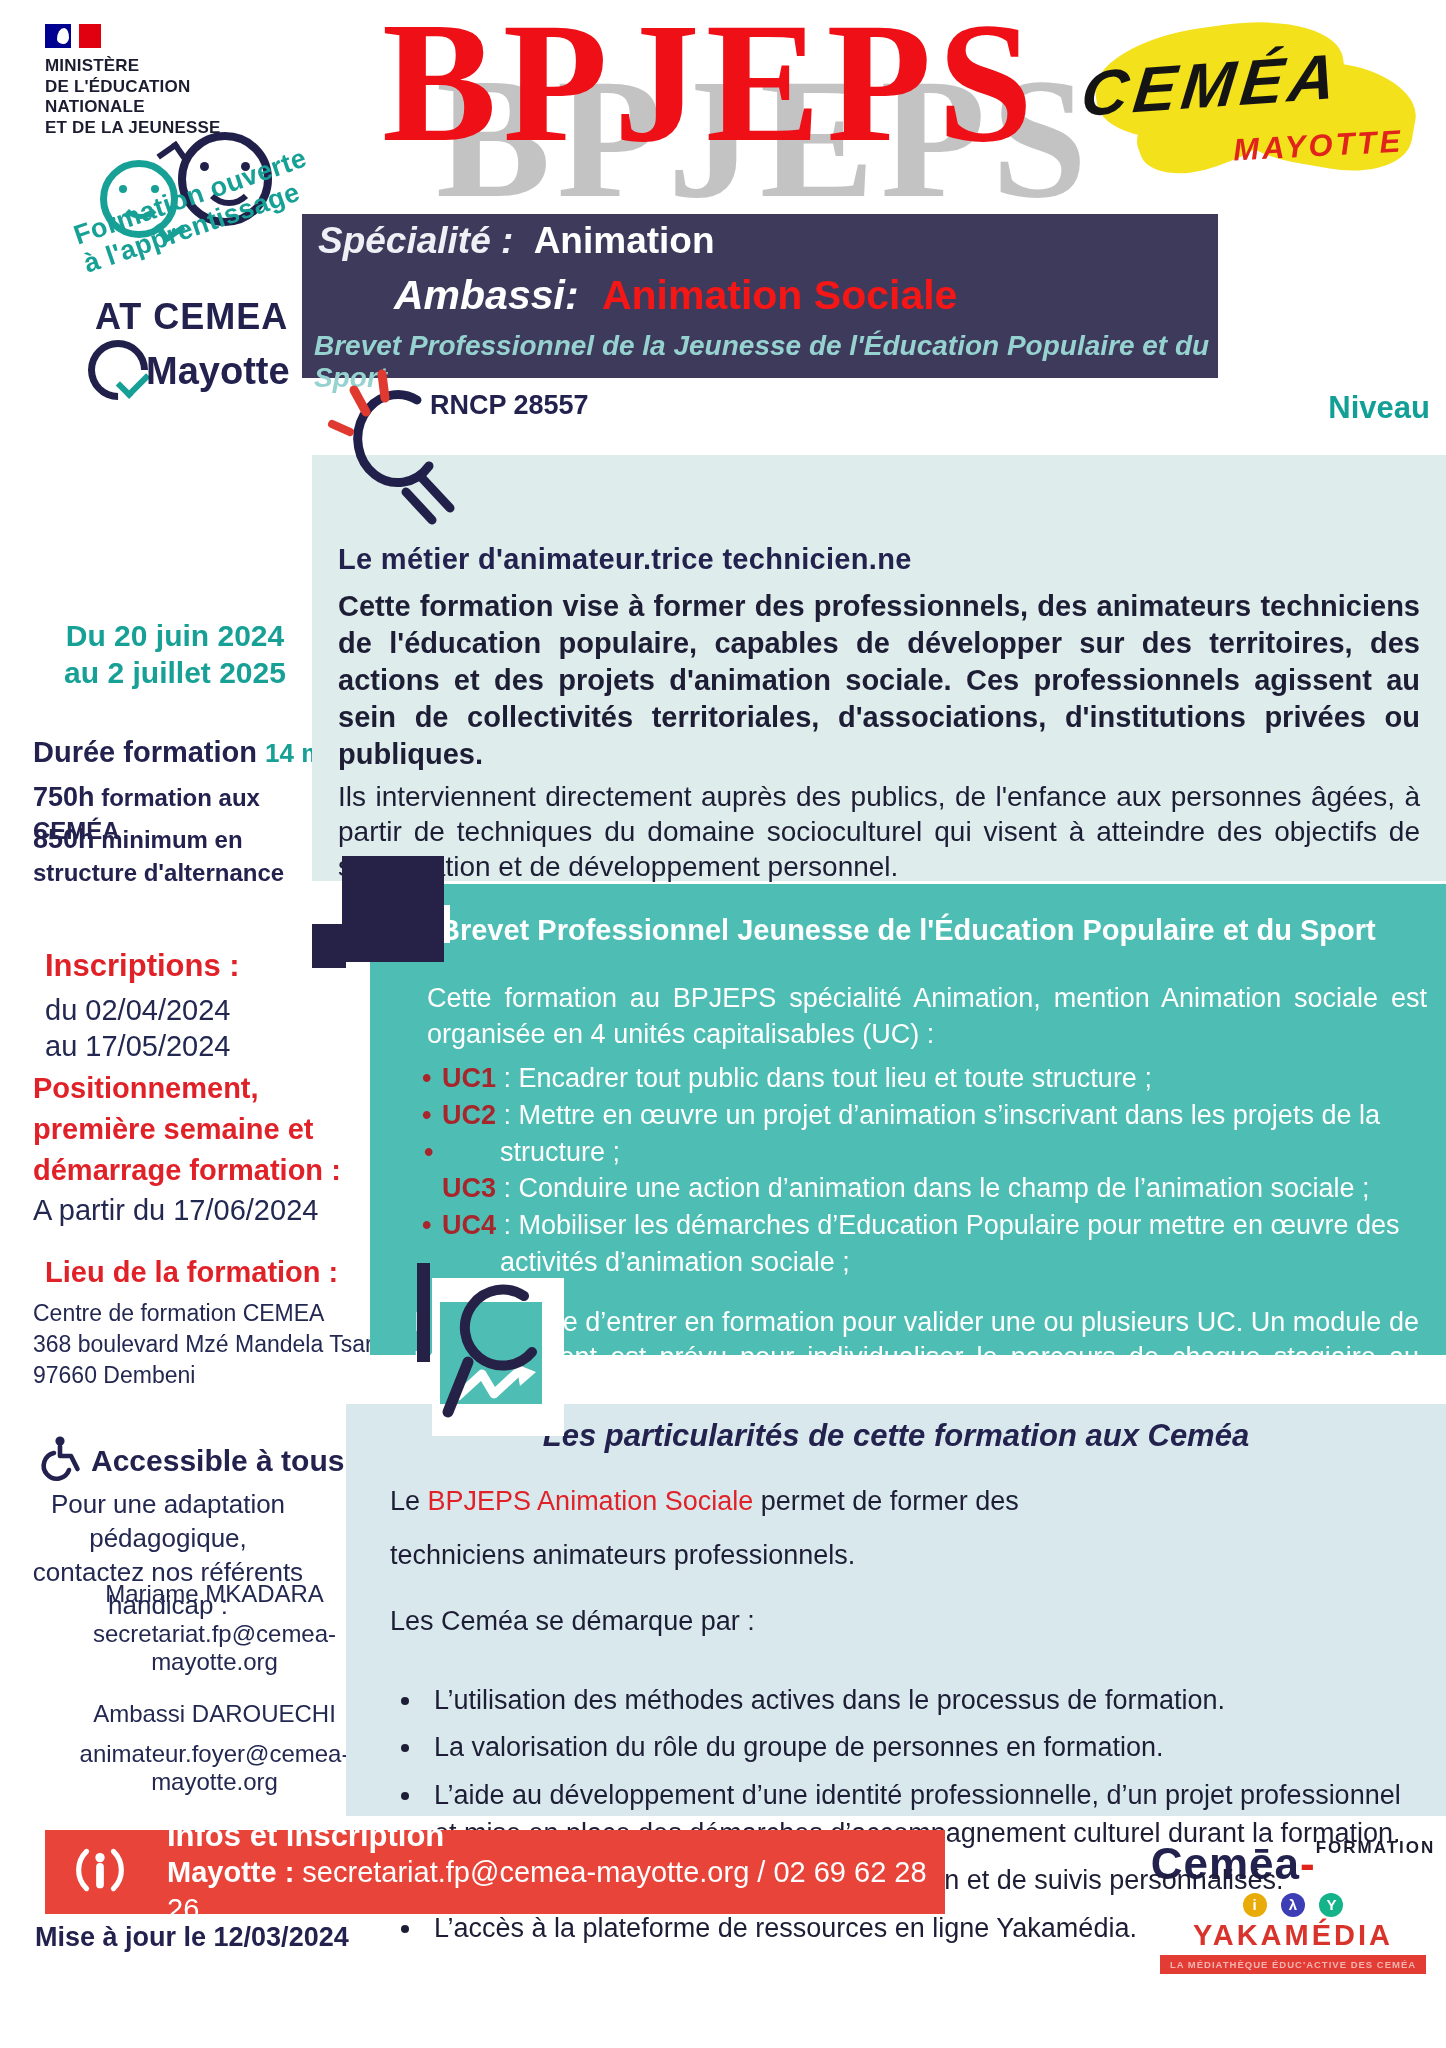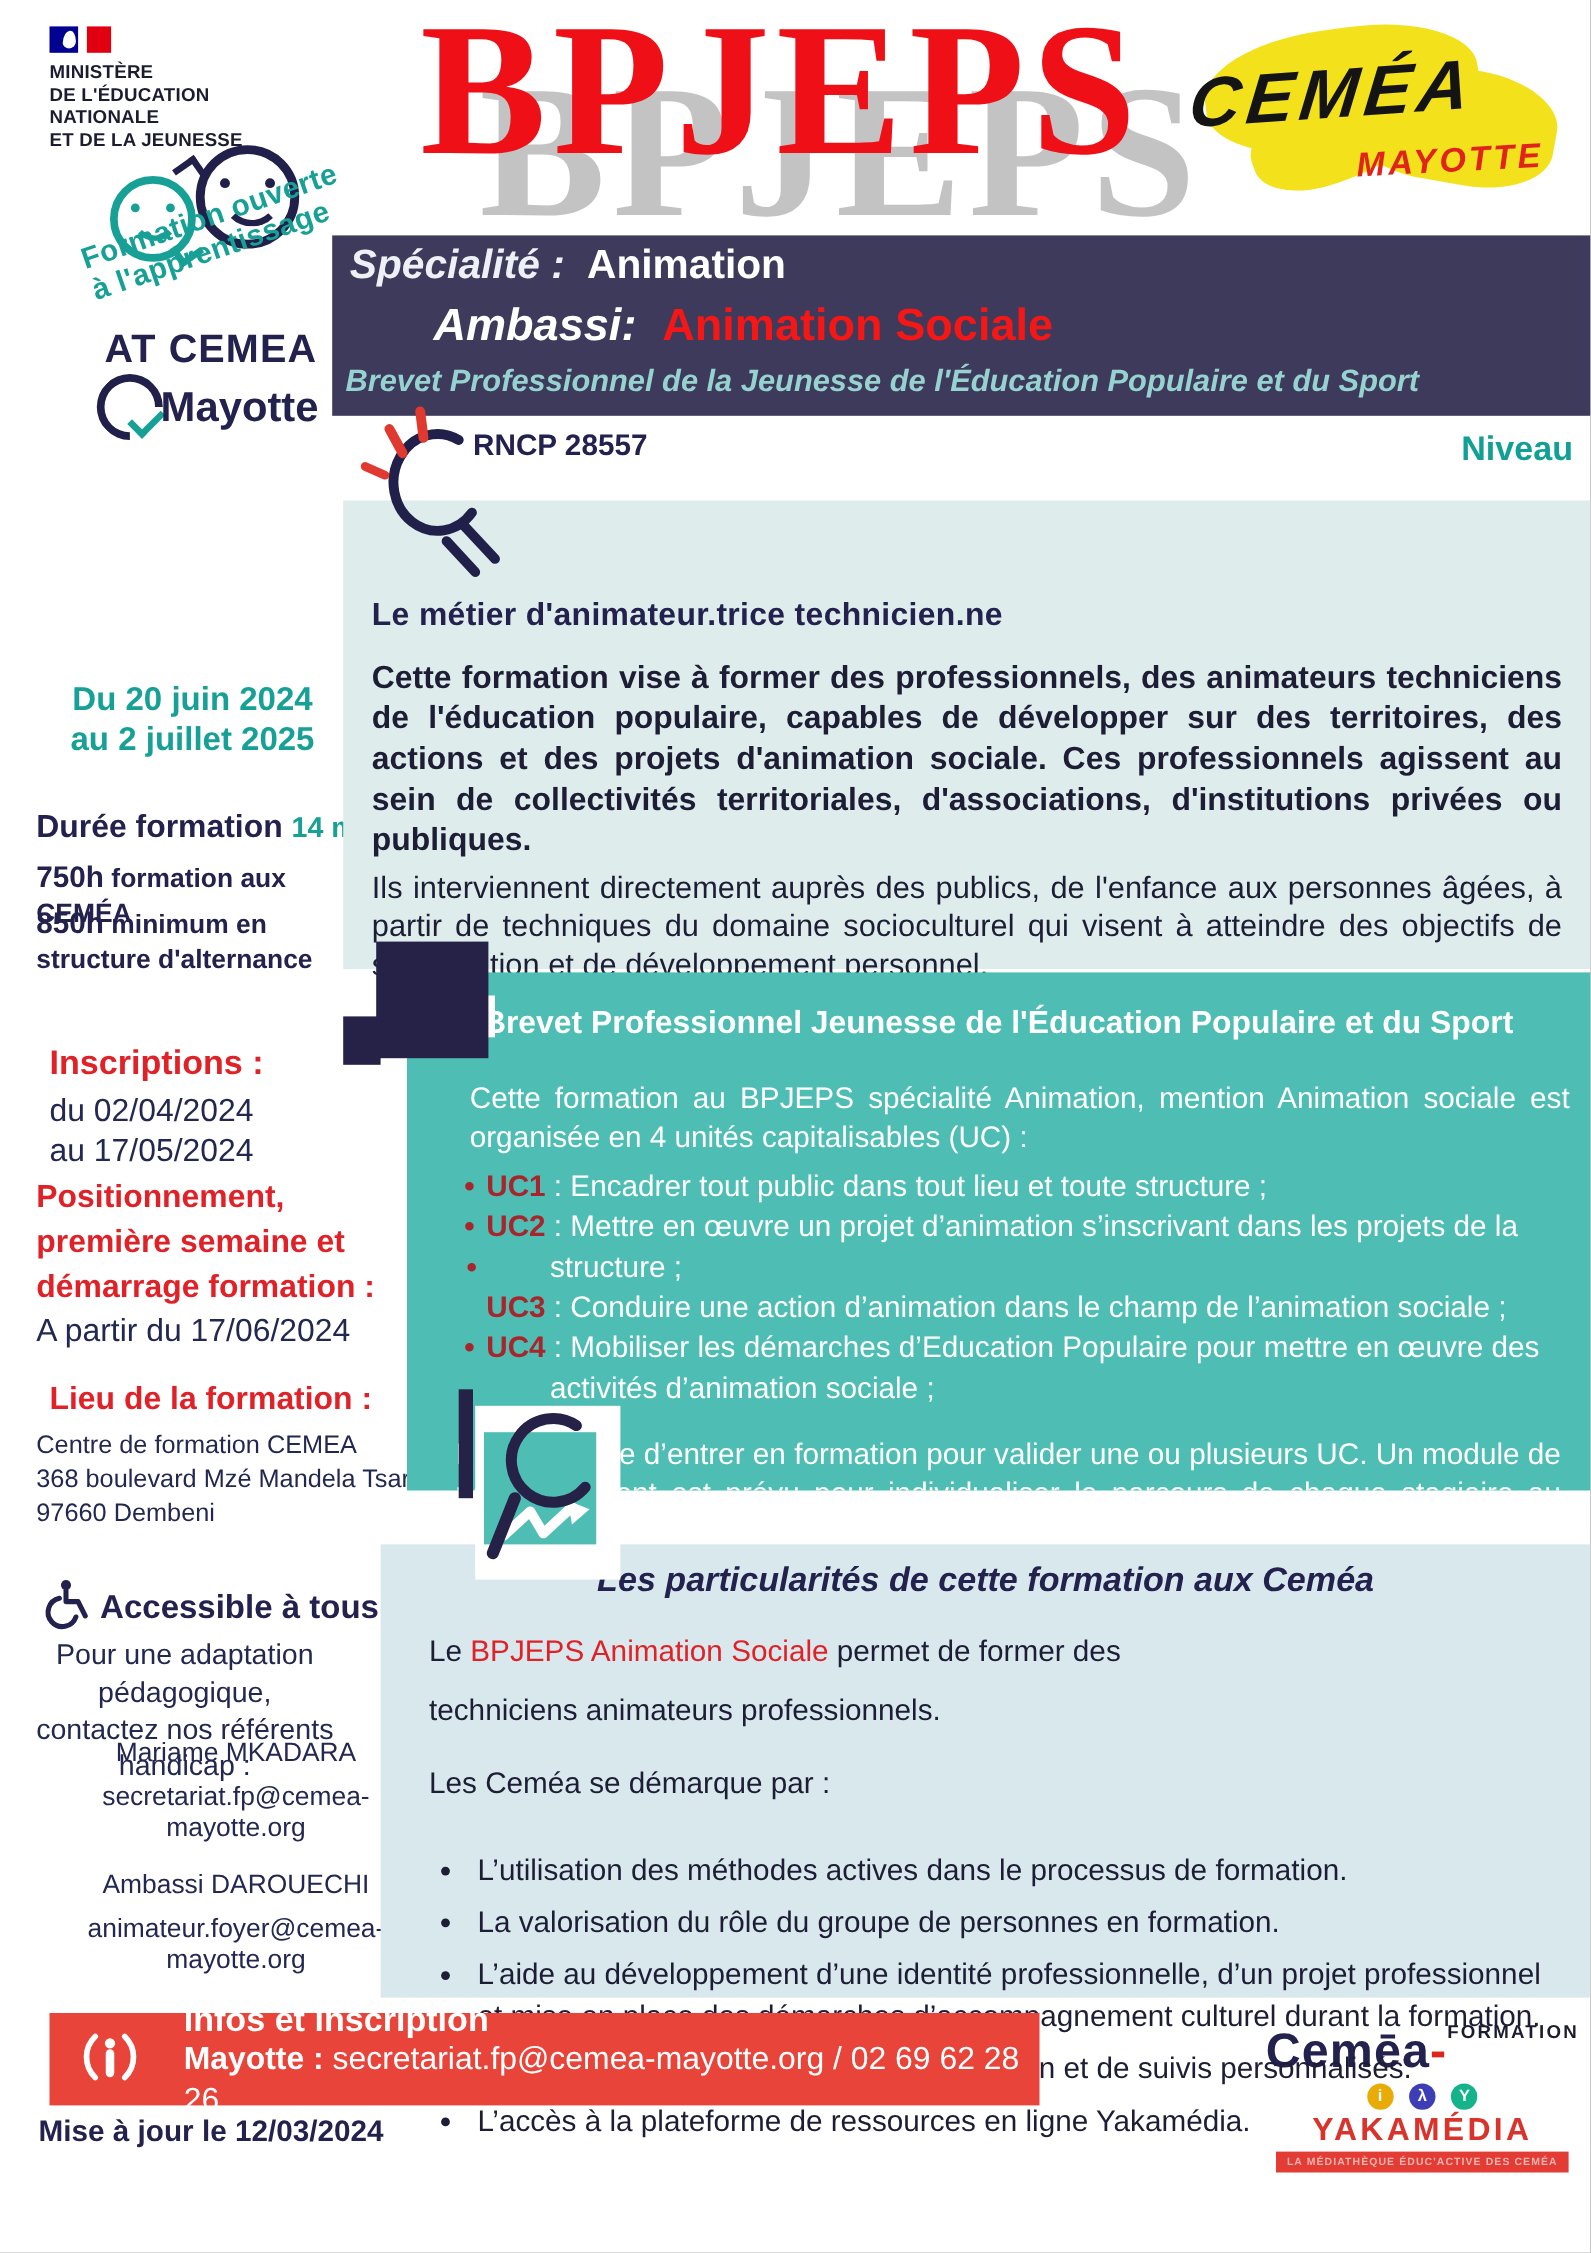--- a/index.html
+++ b/index.html
@@ -46,21 +46,21 @@
   .blob{position:absolute;background:#f3e11c;border-radius:45%;}
   .blob1{left:20px;top:20px;width:250px;height:110px;transform:rotate(-8deg);}
   .blob2{left:150px;top:55px;width:190px;height:105px;transform:rotate(10deg);border-radius:40%;}
   .blob3{left:60px;top:80px;width:150px;height:80px;transform:rotate(-20deg);}
   .cemea-name{position:absolute;left:8px;top:42px;font-size:64px;font-weight:800;font-style:italic;
               letter-spacing:5px;color:#141414;transform:skewX(-10deg) rotate(-4deg);}
   .cemea-region{position:absolute;left:158px;top:122px;font-size:31px;font-weight:800;font-style:italic;
                 letter-spacing:3px;color:#e0241b;transform:rotate(-3deg);}
 
   
-  .banner{left:302px;top:214px;width:1144px;height:164px;background:#3e3a5c;z-index:2;}
+  .banner{left:302px;top:214px;width:916px;height:164px;background:#3e3a5c;z-index:2;}
   .ban1{position:absolute;left:16px;top:6px;font-size:37px;}
   .ban1 .lab{font-style:italic;font-weight:700;color:#edf1f6;}
   .ban1 .val{font-weight:800;color:#ffffff;margin-left:10px;}
   .ban2{position:absolute;left:92px;top:58px;font-size:41px;}
   .ban2 .lab{font-style:italic;font-weight:800;color:#ffffff;}
   .ban2 .val{font-weight:800;color:#f51616;margin-left:12px;}
   .ban3{position:absolute;left:12px;top:116px;font-size:28px;font-style:italic;font-weight:600;color:#96d3d0;}
 
   .rncp{left:430px;top:390px;font-size:27px;font-weight:800;color:#23224e;}
   .niveau{left:1280px;top:390px;width:150px;text-align:right;font-size:31px;font-weight:800;color:#12a096;}
@@ -91,21 +91,21 @@
   .access-title{font-size:30px;font-weight:800;color:#23224e;margin-left:10px;}
   .access-lines{left:8px;top:1488px;width:320px;text-align:center;font-size:26px;color:#232851;line-height:1.3;}
   .contacts{left:0;top:1580px;width:335px;text-align:center;color:#232851;padding-left:47px;}
   .c-name{font-size:24px;margin-bottom:12px;}
   .c-mail{font-size:24px;margin-bottom:24px;}
 
   
   .mint-box{left:312px;top:455px;width:1134px;height:426px;background:#deeceb;z-index:1;}
   .mint-inner{position:absolute;left:26px;top:88px;width:1082px;}
   .metier-title{font-size:29px;font-weight:800;color:#23224e;letter-spacing:.3px;}
-  .metier-p1{margin-top:22px;font-size:29px;font-weight:700;color:#1d1d35;text-align:justify;line-height:1.28;}
+  .metier-p1{margin-top:12px;font-size:29px;font-weight:700;color:#1d1d35;text-align:justify;line-height:1.28;}
   .metier-p2{margin-top:5px;font-size:28px;font-weight:400;color:#1d1d35;text-align:justify;line-height:1.26;}
 
   
   .sq-white{left:412px;top:905px;width:38px;height:38px;background:#ffffff;z-index:2;}
   .sq1{left:342px;top:856px;width:102px;height:106px;background:#262147;z-index:3;}
   .sq2{left:312px;top:924px;width:34px;height:44px;background:#262147;z-index:3;}
 
   
   .teal-box{left:370px;top:884px;width:1076px;height:471px;background:#4ebdb3;z-index:1;overflow:hidden;}
   .bp-header{margin:30px 30px 0 44px;border-left:7px solid #ffffff;padding-left:18px;

